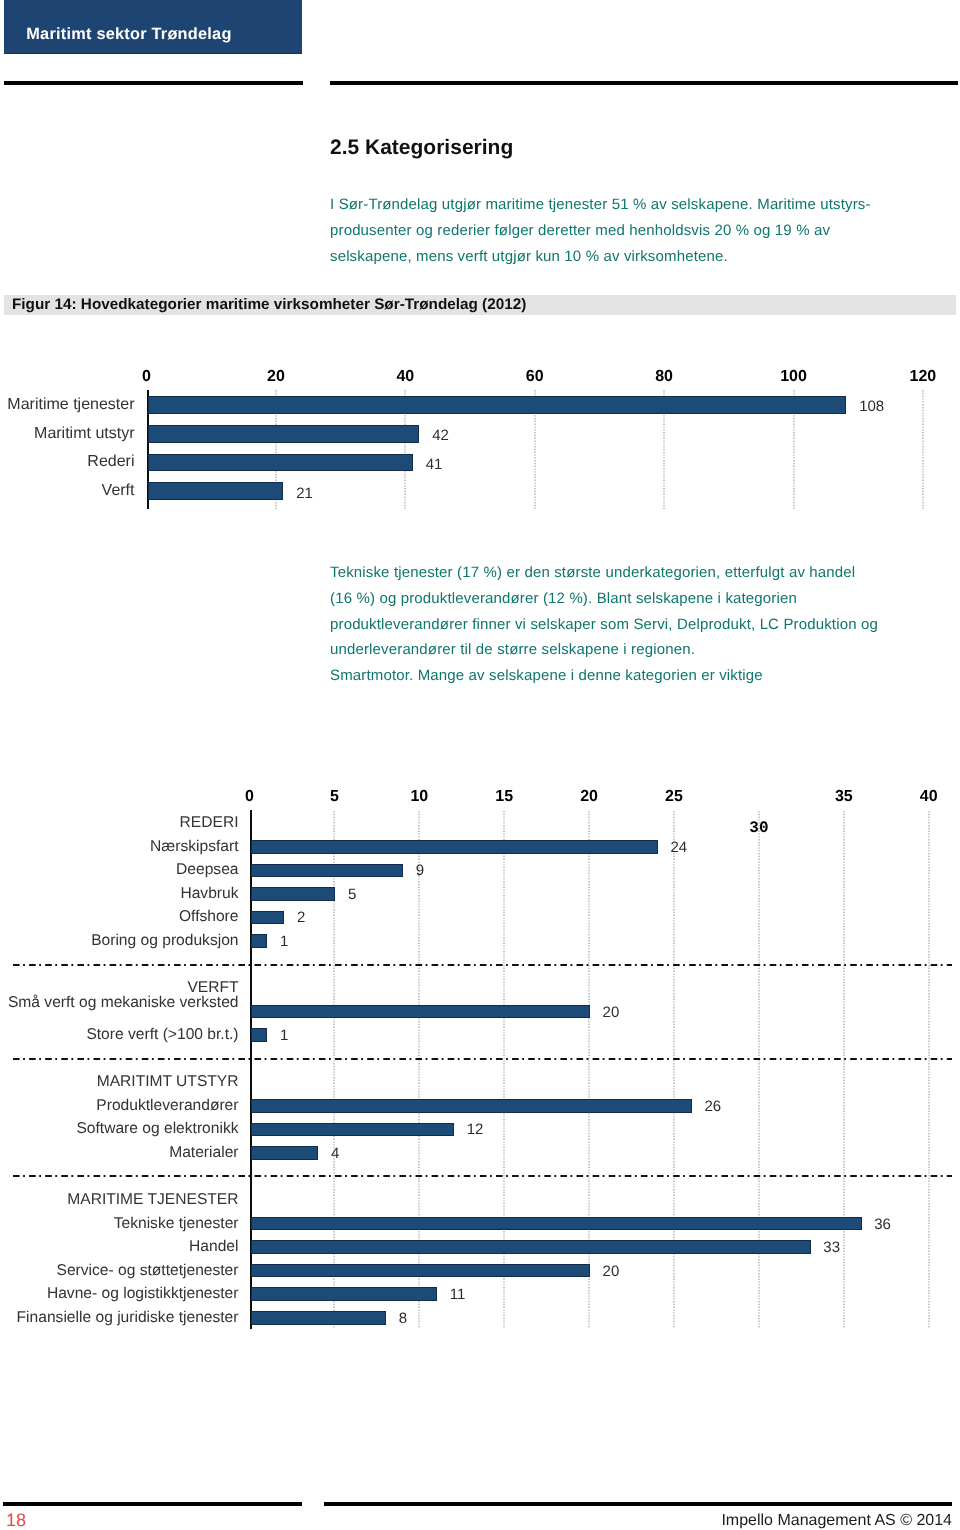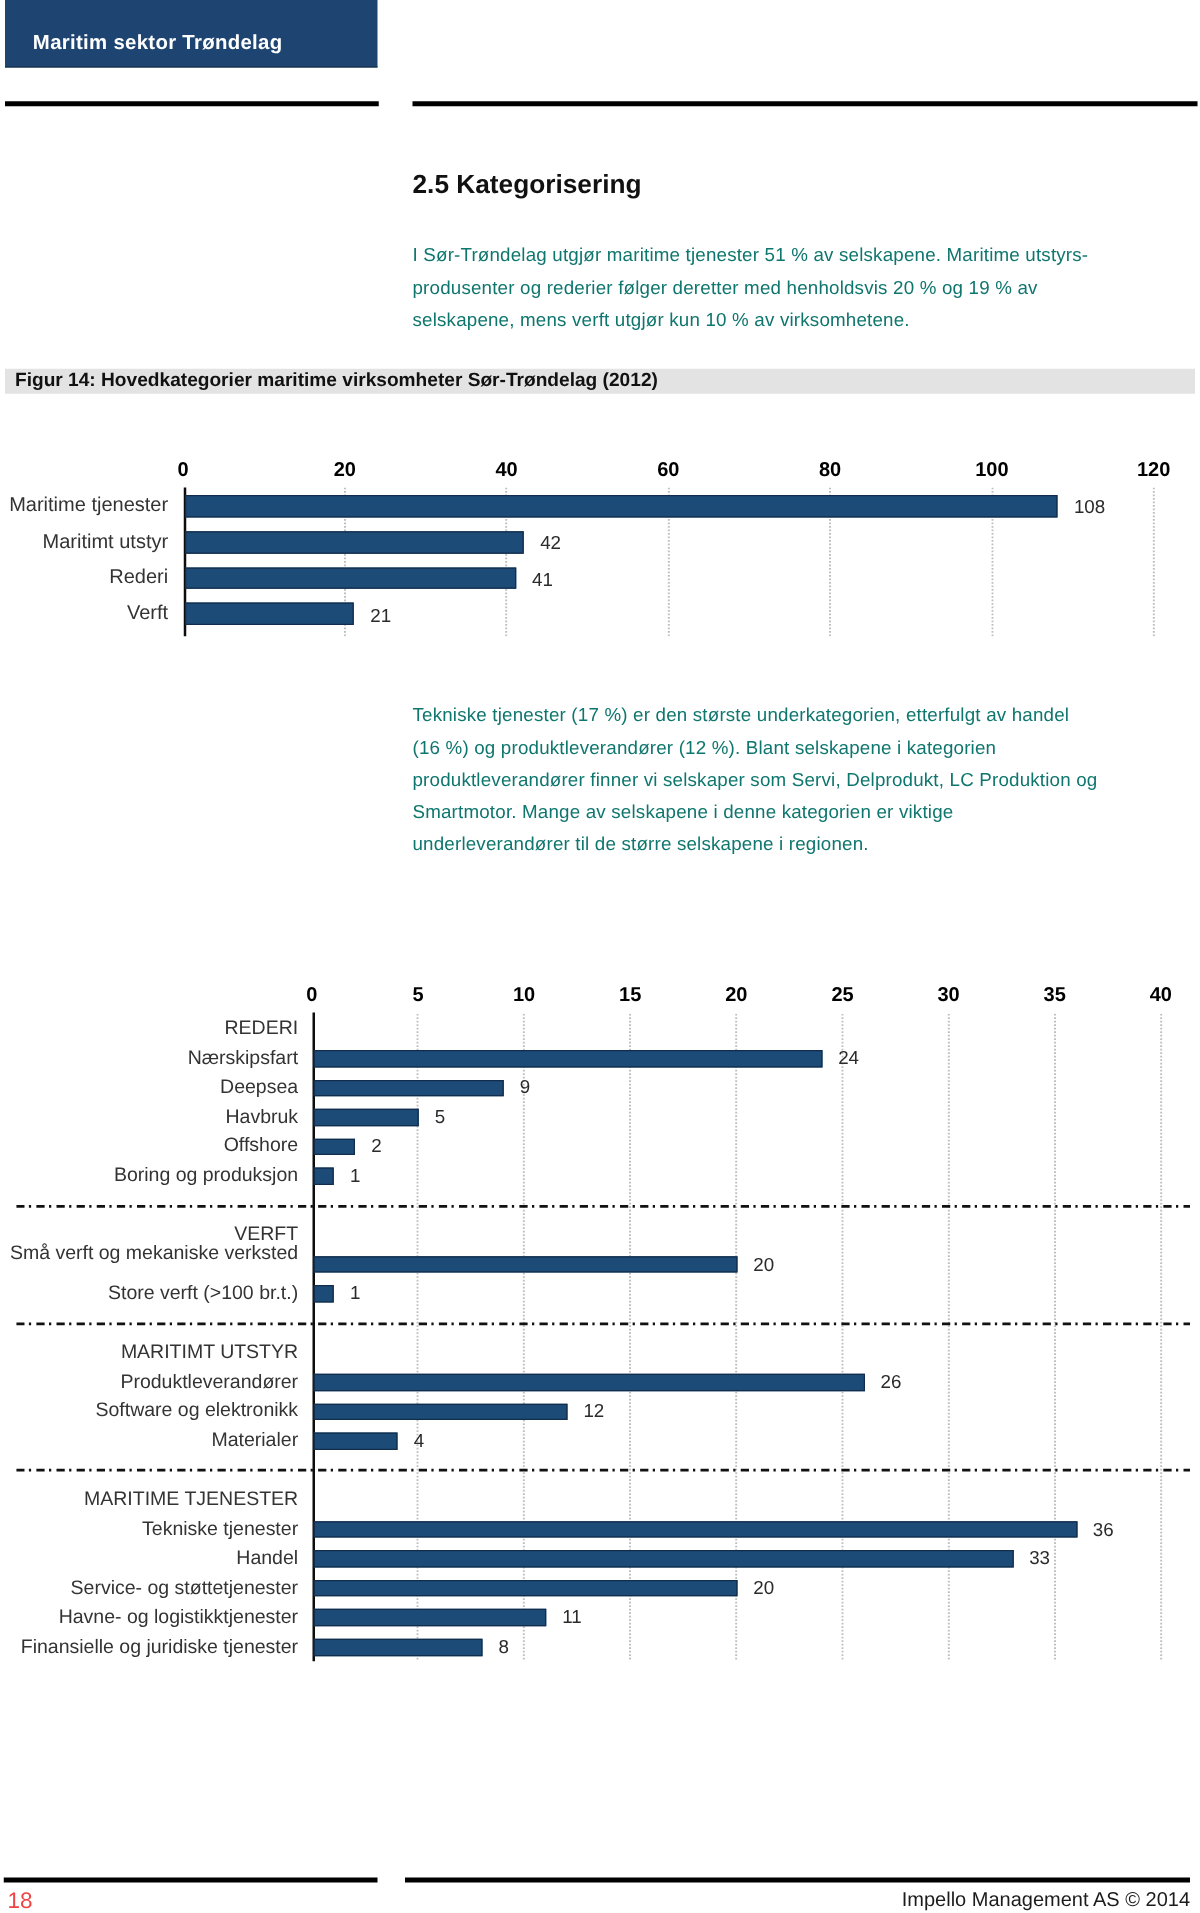--- a/index.html
+++ b/index.html
@@ -53,21 +53,21 @@
              transform:translateY(-50%);white-space:nowrap;}
   .grp-sep{position:absolute;height:4px;overflow:visible;}
   .grp-sep svg{display:block;}
 </style>
 </head>
 <body>
 
 <div class="page">
 
   <div class="banner">
-    <div class="banner-title">Maritim sektor Trøndelag</div>
+    <div class="banner-title">Maritimt sektor Trøndelag</div>
   </div>
   <div class="rule rule-left"></div>
   <div class="rule rule-right"></div>
 
   <div class="sec-heading">2.5 Kategorisering</div>
   <div class="body-para" id="para1">
       <div>I Sør-Trøndelag utgjør maritime tjenester 51 % av selskapene. Maritime utstyrs-</div>
       <div>produsenter og rederier følger deretter med henholdsvis 20 % og 19 % av</div>
       <div>selskapene, mens verft utgjør kun 10 % av virksomhetene.</div>
     </div>
@@ -124,22 +124,22 @@
       <div class="bar-value" style="left: 425.67px; top: 463.86px;">41</div>
       <div class="cat-label" style="right: 825.5px; top: 491.29px;">Verft</div>
       <div class="bar" style="left: 147.5px; top: 482.39px; width: 135.87px; height: 17.8px;"></div>
       <div class="bar-value" style="left: 296.27px; top: 492.69px;">21</div>
     </div>
 
   <div class="body-para" id="para2">
       <div>Tekniske tjenester (17 %) er den største underkategorien, etterfulgt av handel</div>
       <div>(16 %) og produktleverandører (12 %). Blant selskapene i kategorien</div>
       <div>produktleverandører finner vi selskaper som Servi, Delprodukt, LC Produktion og</div>
+      <div>underleverandører til de større selskapene i regionen.</div>
       <div>Smartmotor. Mange av selskapene i denne kategorien er viktige</div>
-      <div>underleverandører til de større selskapene i regionen.</div>
     </div>
 
 
   <div class="chart" id="chart15" style="left: 0px; top: 0px; width: 960px; height: 1530px;">
       <div class="tick-label" style="left: 249.5px; top: 789px;">0</div>
       <div class="gridline" style="left: 333.4px; top: 810.7px; height: 518.3px;">
         <svg width="2" height="518.3" viewBox="0 0 2 518.3">
           <line x1="1" y1="0" x2="1" y2="518.3" stroke="#bfbfbf" stroke-width="1.7" stroke-dasharray="1.4 1.4"></line>
         </svg>
       </div>
@@ -166,21 +166,21 @@
         <svg width="2" height="518.3" viewBox="0 0 2 518.3">
           <line x1="1" y1="0" x2="1" y2="518.3" stroke="#bfbfbf" stroke-width="1.7" stroke-dasharray="1.4 1.4"></line>
         </svg>
       </div>
       <div class="tick-label" style="left: 674px; top: 789px;">25</div>
       <div class="gridline" style="left: 757.9px; top: 810.7px; height: 518.3px;">
         <svg width="2" height="518.3" viewBox="0 0 2 518.3">
           <line x1="1" y1="0" x2="1" y2="518.3" stroke="#bfbfbf" stroke-width="1.7" stroke-dasharray="1.4 1.4"></line>
         </svg>
       </div>
-      <div class="tick-label" style="left: 758.9px; top: 789px;">30</div>
+      <div class="tick-label" style="left: 758.9px; top: 820px; font-family: Liberation Mono, monospace;">30</div>
       <div class="gridline" style="left: 842.8px; top: 810.7px; height: 518.3px;">
         <svg width="2" height="518.3" viewBox="0 0 2 518.3">
           <line x1="1" y1="0" x2="1" y2="518.3" stroke="#bfbfbf" stroke-width="1.7" stroke-dasharray="1.4 1.4"></line>
         </svg>
       </div>
       <div class="tick-label" style="left: 843.8px; top: 789px;">35</div>
       <div class="gridline" style="left: 927.7px; top: 810.7px; height: 518.3px;">
         <svg width="2" height="518.3" viewBox="0 0 2 518.3">
           <line x1="1" y1="0" x2="1" y2="518.3" stroke="#bfbfbf" stroke-width="1.7" stroke-dasharray="1.4 1.4"></line>
         </svg>

